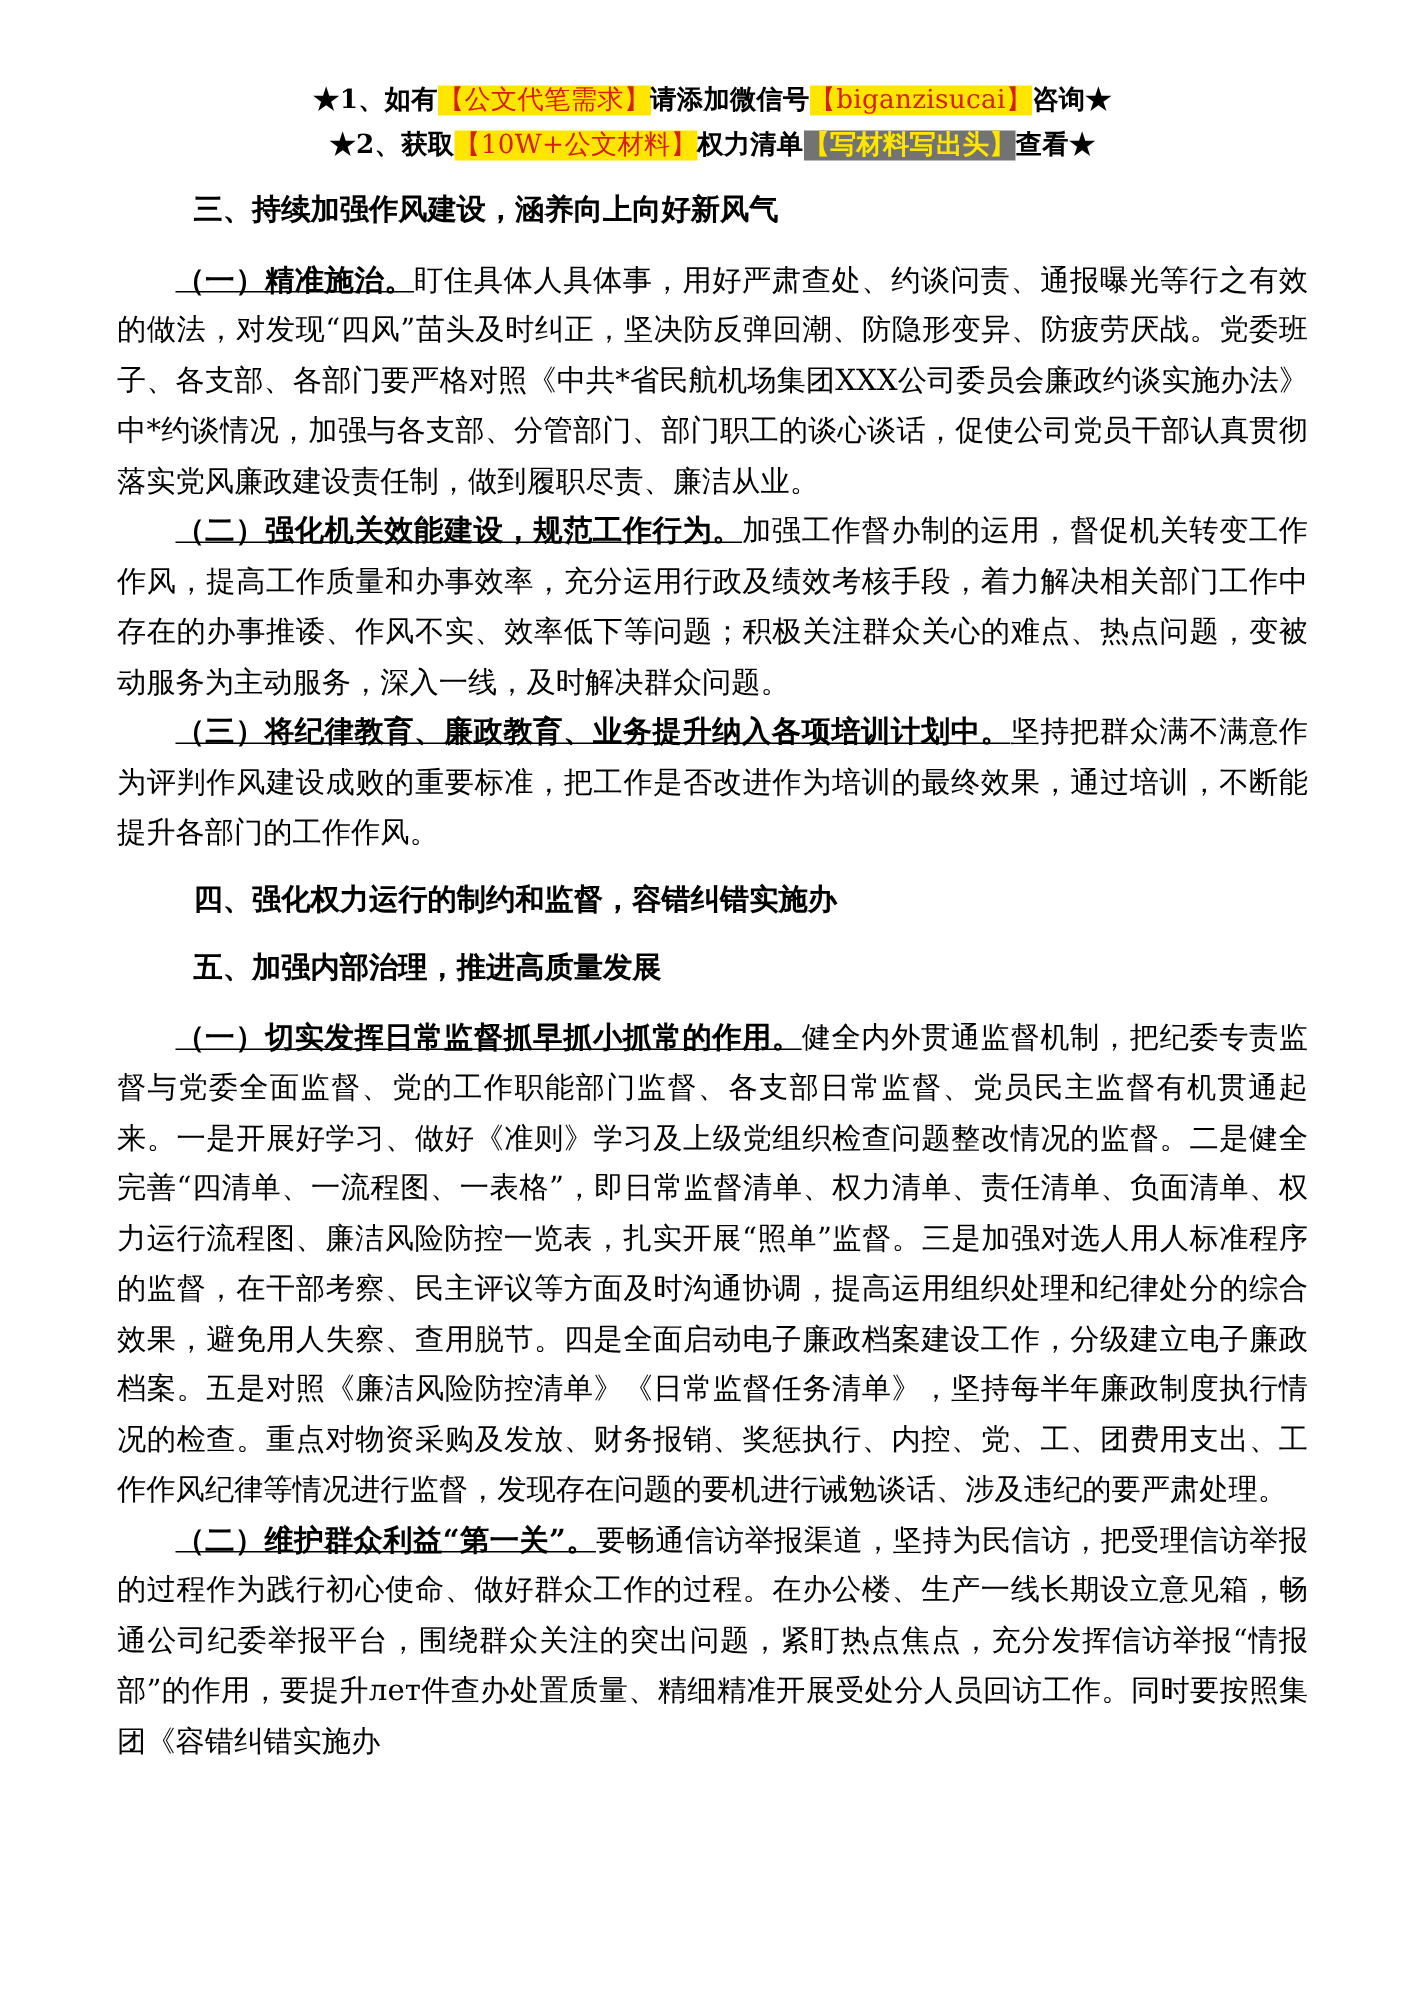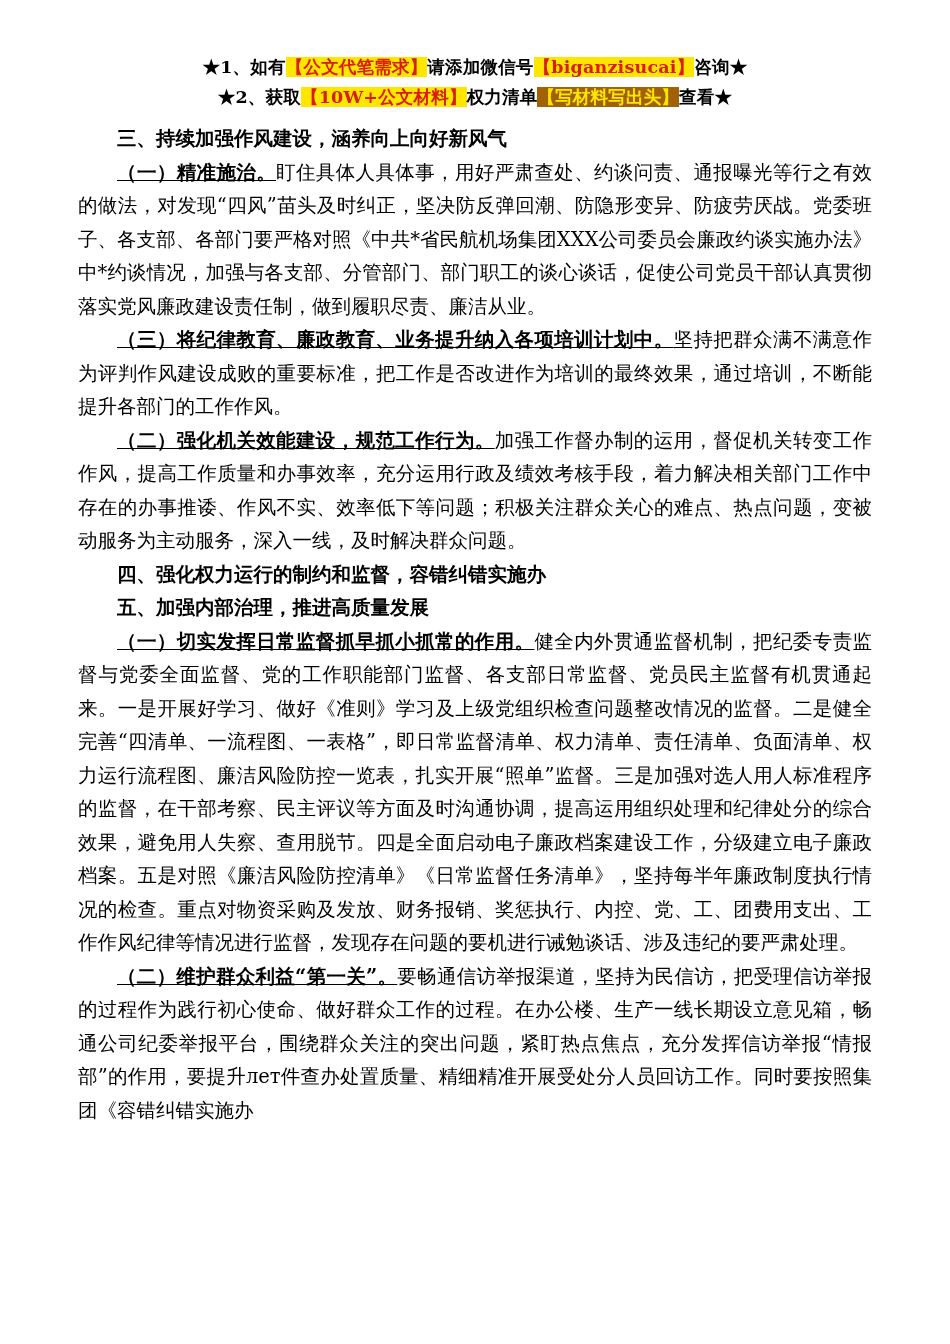--- a/index.html
+++ b/index.html
@@ -25,40 +25,40 @@
     font-weight: bold;
     font-size: 17.5px;
     line-height: 30px;
     letter-spacing: 0.2px;
     white-space: nowrap;
   }
   .banner-top { margin-bottom: 10px; }
   .hl-yellow {
     background: #ffe600;
     color: #d81e06;
-    font-weight: bold;
+    font-weight: normal;
   }
   .hl-black {
-    background: #a16207;
+    background: #737373;
     color: #ffe600;
     font-weight: bold;
   }
   .body-text {
     font-size: 19.5px;
     line-height: 33.5px;
     text-align: justify;
     text-justify: inter-ideograph;
   }
   p.para {
     margin: 0;
     text-indent: 2em;
   }
   .heading {
     font-weight: bold;
-    margin: 0;
+    margin: 12px;
     text-indent: 2em;
     font-family: Liberation Serif, serif;
   }
   .bold-lead { font-weight: bold; text-decoration: underline; }
 </style>
 </head>
 <body>
 
 <div class="page">
 
@@ -71,23 +71,23 @@
     </div>
   </div>
 
   <div class="body-text">
 
 
     <p class="heading">三、持续加强作风建设，涵养向上向好新风气</p>
 
     <p class="para"><span class="bold-lead">（一）精准施治。</span><span>盯住具体人具体事，用好严肃查处、约谈问责、通报曝光等行之有效的做法，对发现“四风”苗头及时纠正，坚决防反弹回潮、防隐形变异、防疲劳厌战。党委班子、各支部、各部门要严格对照《中共*省民航机场集团XXX公司委员会廉政约谈实施办法》中*约谈情况，加强与各支部、分管部门、部门职工的谈心谈话，促使公司党员干部认真贯彻落实党风廉政建设责任制，做到履职尽责、廉洁从业。</span></p>
 
+    <p class="para"><span class="bold-lead">（二）强化机关效能建设，规范工作行为。</span><span>加强工作督办制的运用，督促机关转变工作作风，提高工作质量和办事效率，充分运用行政及绩效考核手段，着力解决相关部门工作中存在的办事推诿、作风不实、效率低下等问题；积极关注群众关心的难点、热点问题，变被动服务为主动服务，深入一线，及时解决群众问题。</span></p>
+
     <p class="para"><span class="bold-lead">（三）将纪律教育、廉政教育、业务提升纳入各项培训计划中。</span><span>坚持把群众满不满意作为评判作风建设成败的重要标准，把工作是否改进作为培训的最终效果，通过培训，不断能提升各部门的工作作风。</span></p>
-
-    <p class="para"><span class="bold-lead">（二）强化机关效能建设，规范工作行为。</span><span>加强工作督办制的运用，督促机关转变工作作风，提高工作质量和办事效率，充分运用行政及绩效考核手段，着力解决相关部门工作中存在的办事推诿、作风不实、效率低下等问题；积极关注群众关心的难点、热点问题，变被动服务为主动服务，深入一线，及时解决群众问题。</span></p>
 
     <p class="heading">四、强化权力运行的制约和监督，容错纠错实施办</p>
 
 
     <p class="heading">五、加强内部治理，推进高质量发展</p>
 
     <p class="para"><span class="bold-lead">（一）切实发挥日常监督抓早抓小抓常的作用。</span><span>健全内外贯通监督机制，把纪委专责监督与党委全面监督、党的工作职能部门监督、各支部日常监督、党员民主监督有机贯通起来。一是开展好学习、做好《准则》学习及上级党组织检查问题整改情况的监督。二是健全完善“四清单、一流程图、一表格”，即日常监督清单、权力清单、责任清单、负面清单、权力运行流程图、廉洁风险防控一览表，扎实开展“照单”监督。三是加强对选人用人标准程序的监督，在干部考察、民主评议等方面及时沟通协调，提高运用组织处理和纪律处分的综合效果，避免用人失察、查用脱节。四是全面启动电子廉政档案建设工作，分级建立电子廉政档案。五是对照《廉洁风险防控清单》《日常监督任务清单》，坚持每半年廉政制度执行情况的检查。重点对物资采购及发放、财务报销、奖惩执行、内控、党、工、团费用支出、工作作风纪律等情况进行监督，发现存在问题的要机进行诫勉谈话、涉及违纪的要严肃处理。</span></p>
 
     <p class="para"><span class="bold-lead">（二）维护群众利益“第一关”。</span><span>要畅通信访举报渠道，坚持为民信访，把受理信访举报的过程作为践行初心使命、做好群众工作的过程。在办公楼、生产一线长期设立意见箱，畅通公司纪委举报平台，围绕群众关注的突出问题，紧盯热点焦点，充分发挥信访举报“情报部”的作用，要提升лет件查办处置质量、精细精准开展受处分人员回访工作。同时要按照集团《容错纠错实施办</span></p>
 

